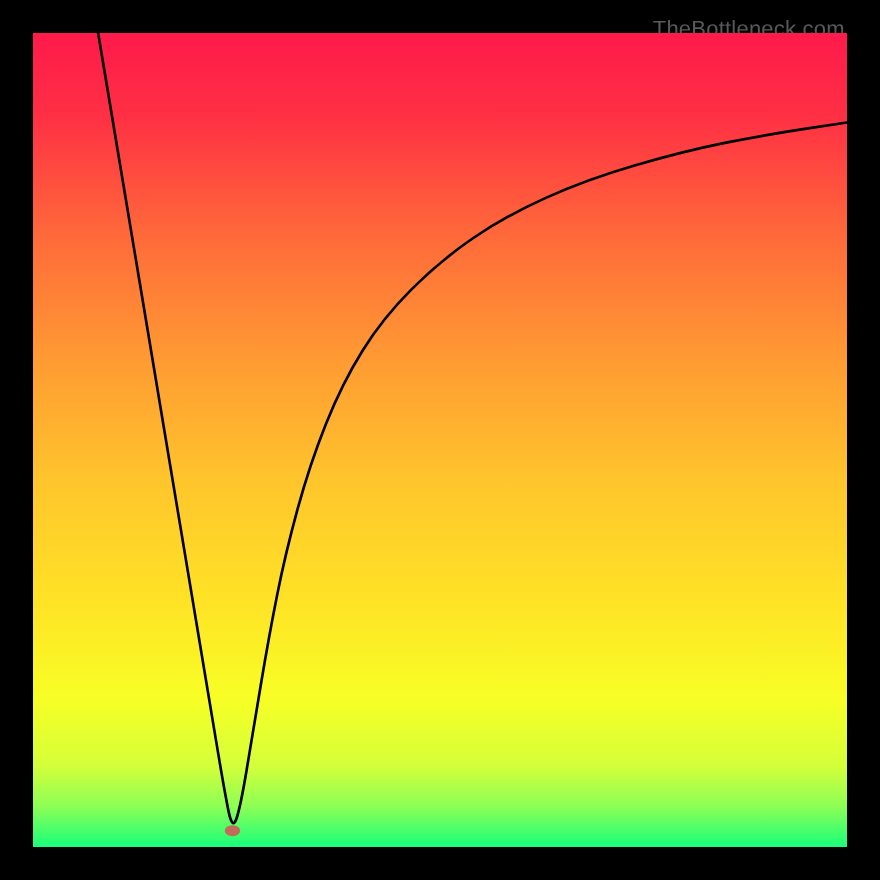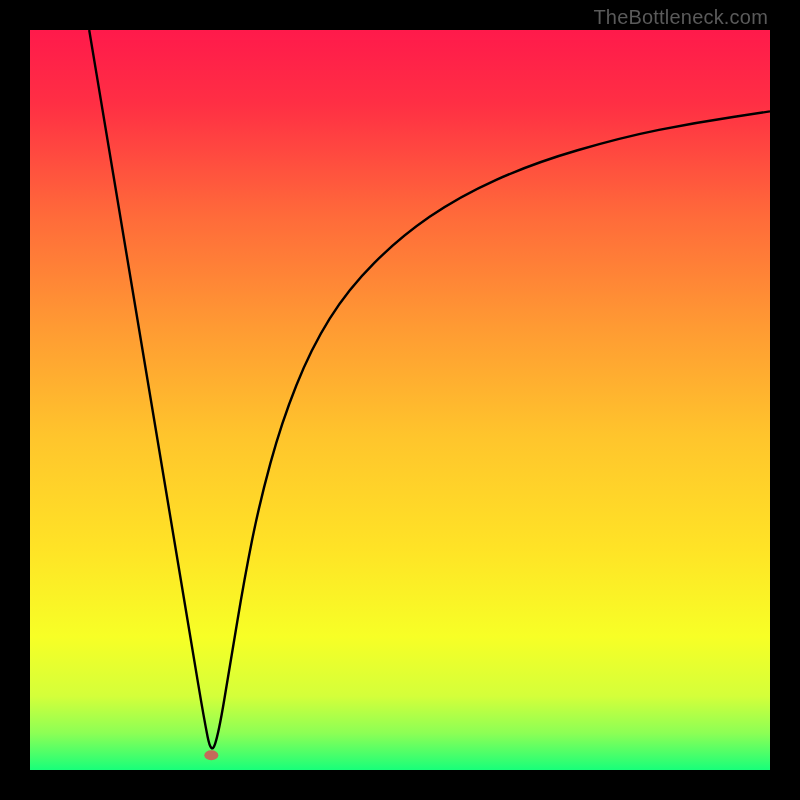--- a/index.html
+++ b/index.html
@@ -34,21 +34,21 @@
   }
   .curve-svg {
     position: absolute;
     left: 0;
     top: 0;
     width: 100%;
     height: 100%;
   }
   .watermark {
     position: absolute;
-    top: 6px;
+    top: 16px;
     right: 32px;
     color: #5a5a5a;
     font-size: 20px;
     font-weight: 500;
     letter-spacing: 0.2px;
     user-select: none;
   }
 </style>
 </head>
 <body>

